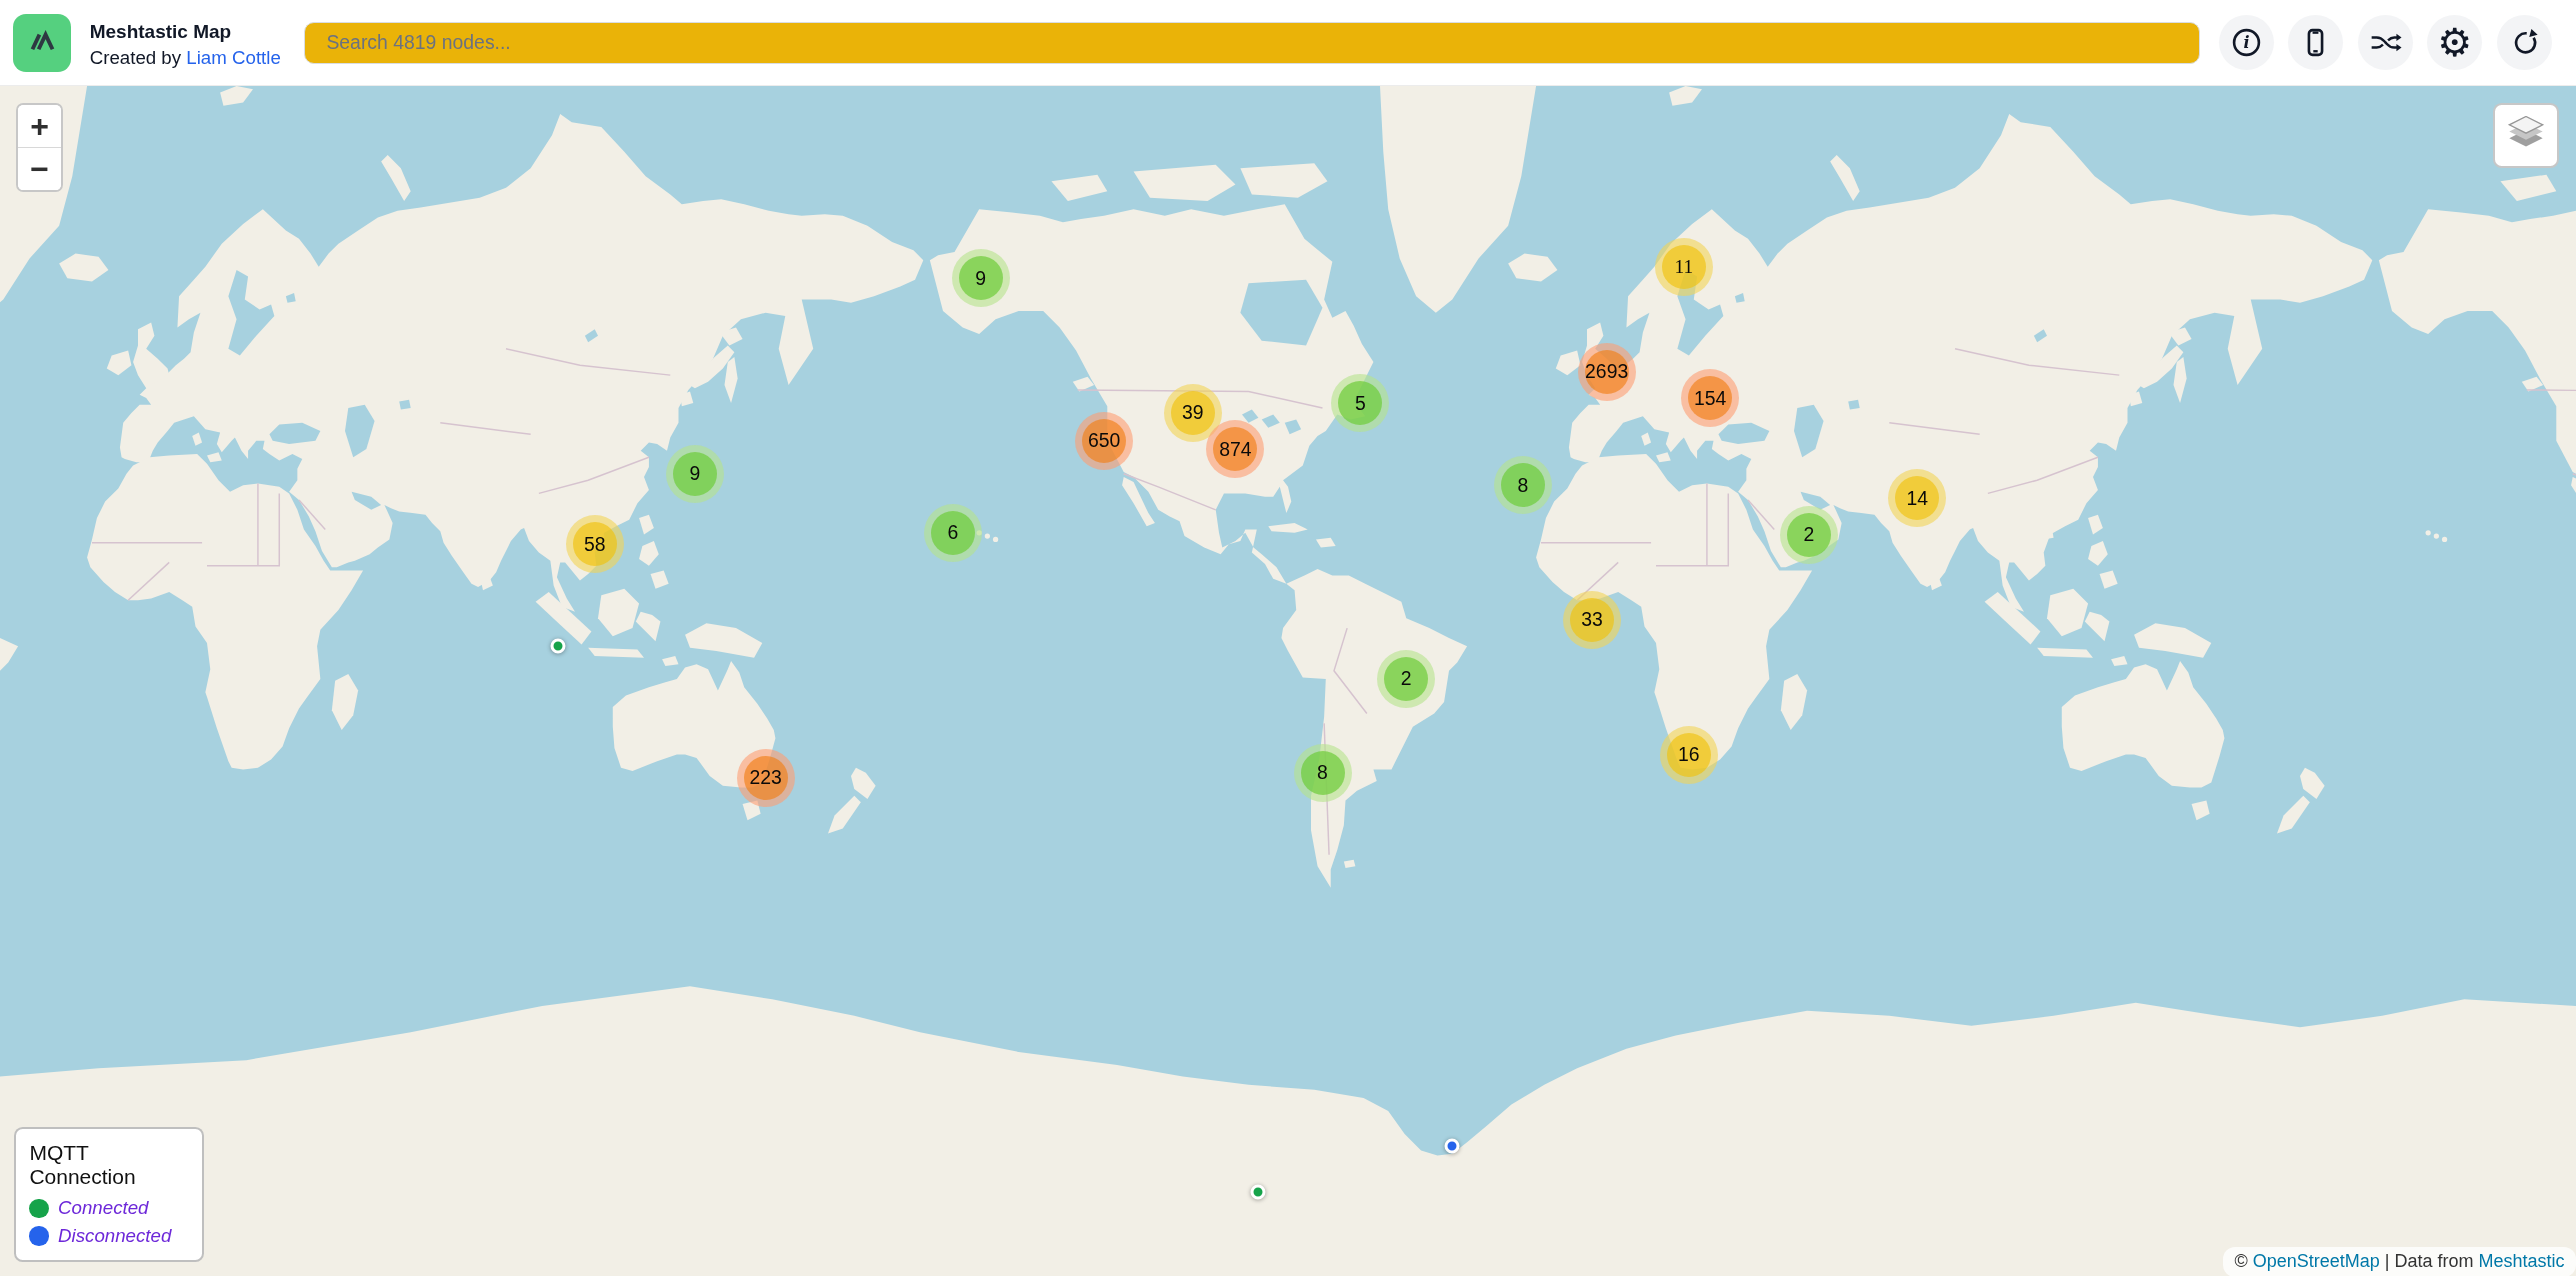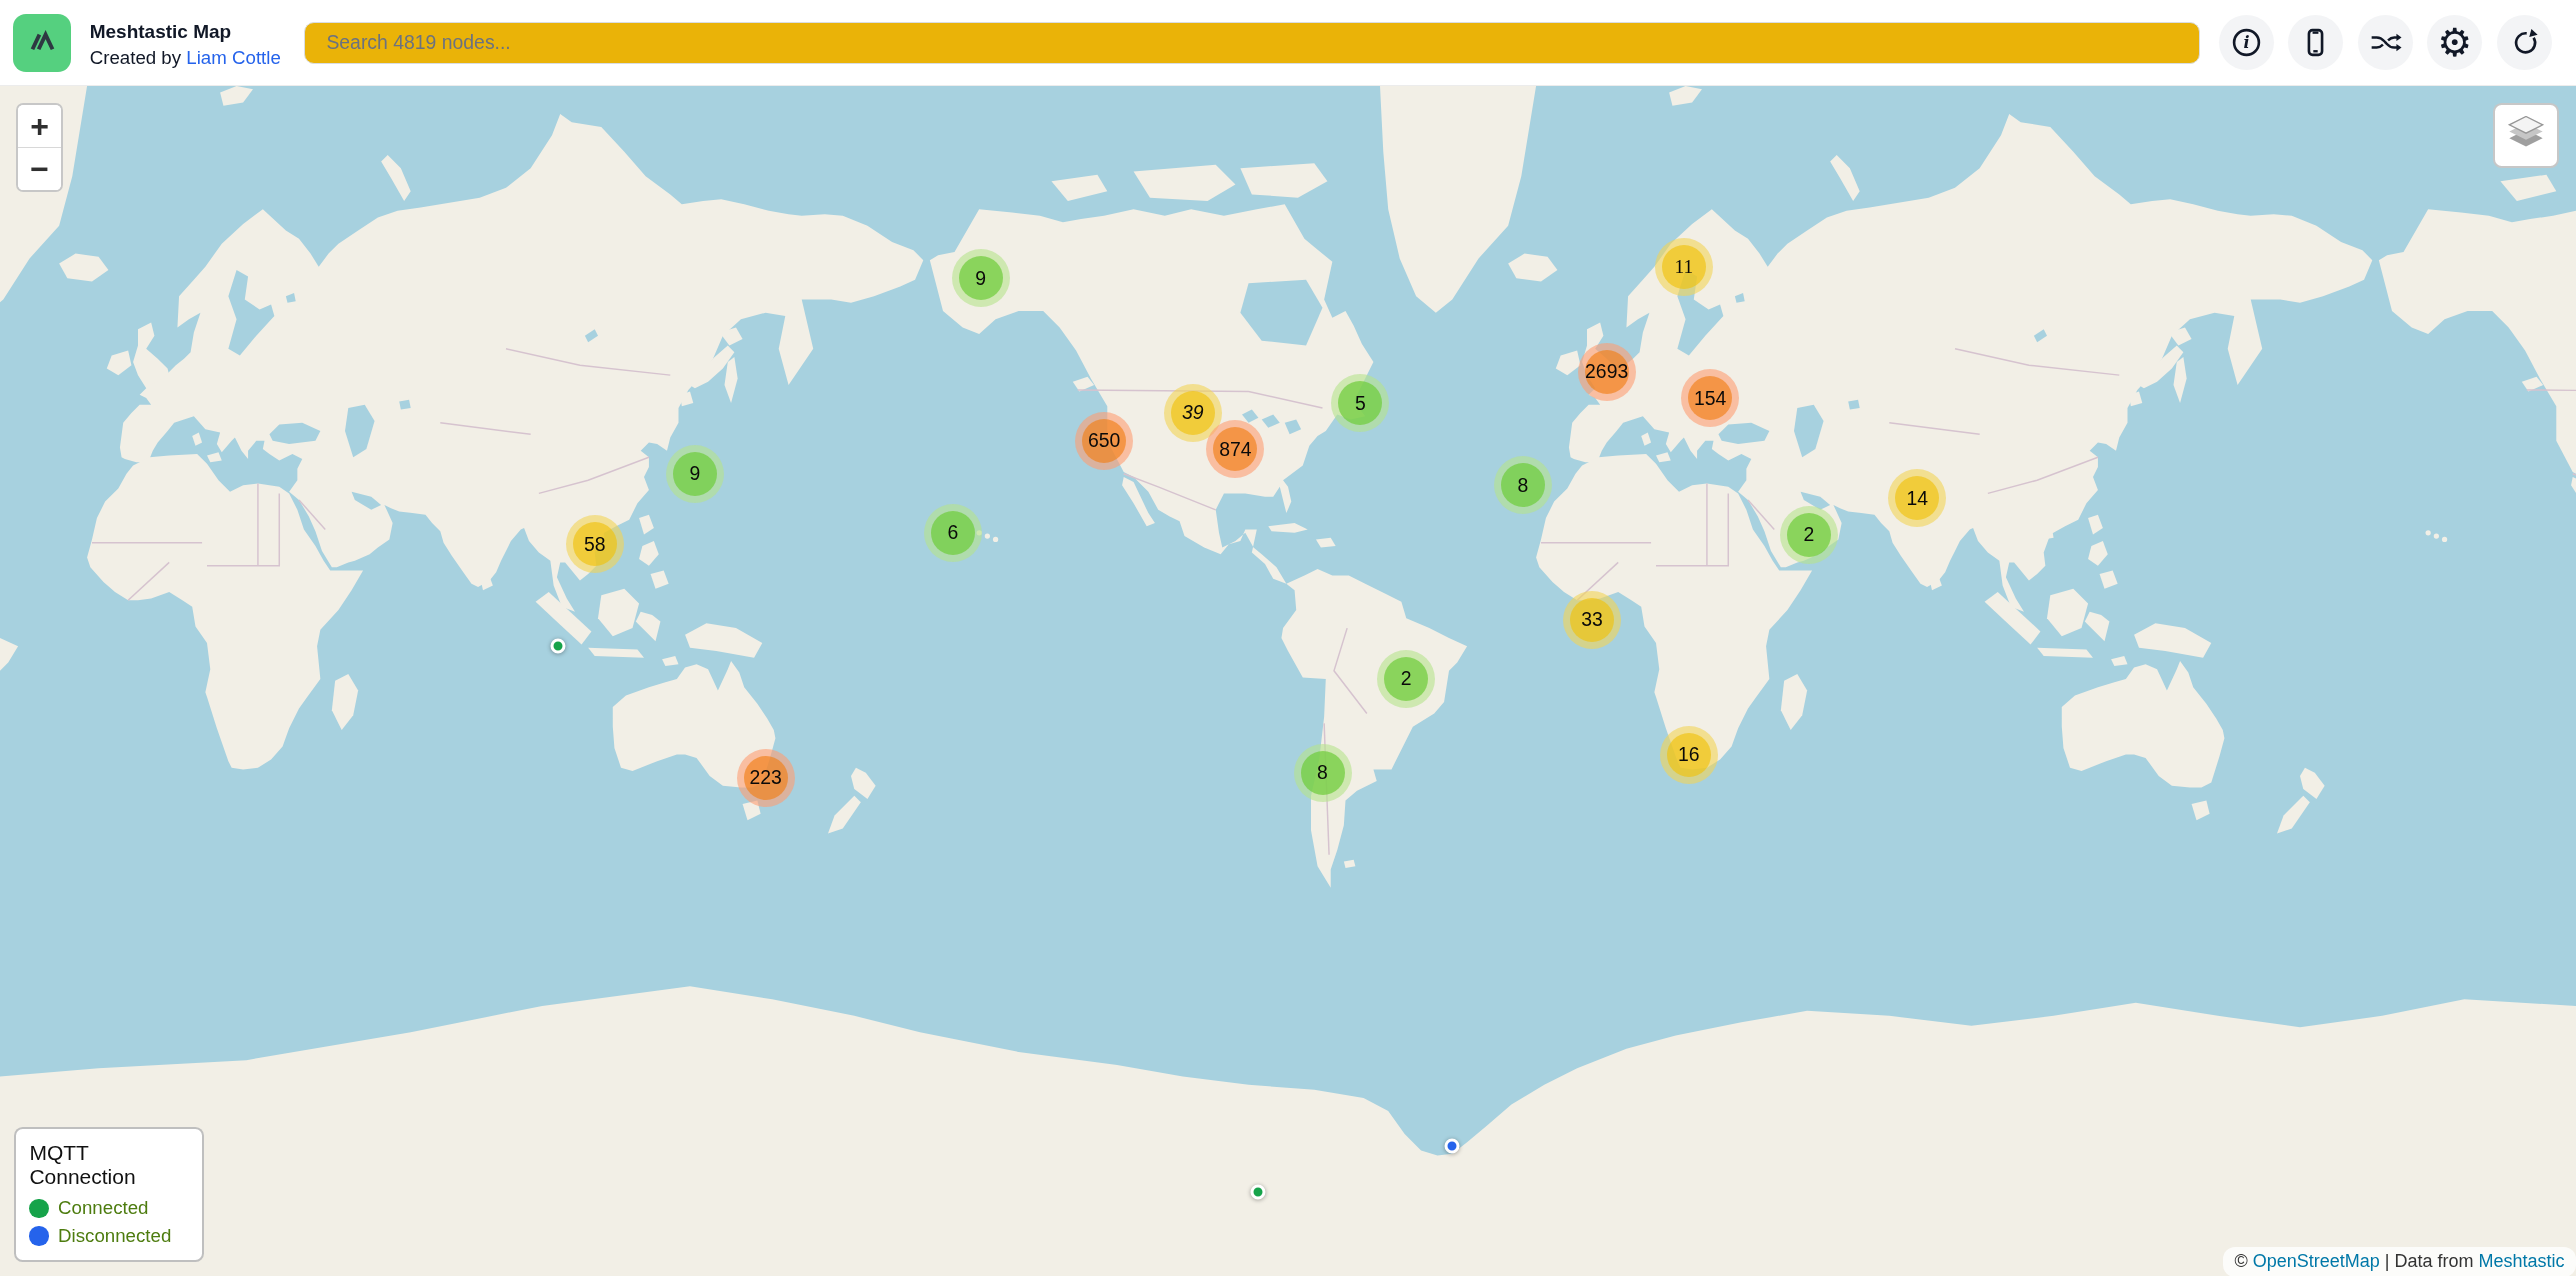--- a/index.html
+++ b/index.html
@@ -39,21 +39,21 @@
   
   .zoom-ctl{position:absolute;left:16px;top:17px;width:47px;background:#fff;border:2.9px solid rgba(0,0,0,0.22);border-radius:7.2px;overflow:hidden;}
   .zoom-btn{width:100%;height:42px;background:#fff;border:none;font-size:32px;font-weight:700;color:#2f2f2f;display:flex;align-items:center;justify-content:center;cursor:pointer;line-height:1;}
   .zoom-divider{height:1.4px;background:#d8d8d8;}
   .layers-ctl{position:absolute;right:17px;top:16.5px;width:66px;height:65px;background:#fff;border:2.9px solid rgba(0,0,0,0.22);border-radius:8.6px;display:flex;align-items:center;justify-content:center;cursor:pointer;}
 
   .legend{position:absolute;left:14.4px;bottom:15px;width:190px;background:#fff;border:2.9px solid rgba(0,0,0,0.25);border-radius:8.6px;padding:11.5px 13px 13px 13px;}
   .legend-title{font-size:21px;font-weight:400;color:#111;margin-bottom:8.6px;}
   .legend-row{display:flex;align-items:center;gap:9.3px;margin-top:5.8px;}
   .legend-dot{width:19.4px;height:19.4px;border-radius:50%;flex:0 0 auto;}
-  .legend-label{font-size:18.7px;color:#4d7c0f;}
+  .legend-label{font-size:18.7px;color:#6d28d9;font-style:italic;}
 
   .attribution{position:absolute;right:0;bottom:0;background:rgba(255,255,255,0.78);padding:3.6px 11.5px 5px 11.5px;font-size:18px;color:#333;white-space:nowrap;border-radius:12px;}
   .attribution a{color:#0078a8;text-decoration:none;}
 </style>
 </head>
 <body>
 
 <header>
   <div class="logo">
     <span>
@@ -210,21 +210,21 @@
       </div>
       <div class="cluster" style="left: 65.37%; top: 15.17%; background: rgba(241, 211, 87, 0.6);">
         <div class="cluster-inner" style="background: rgba(240, 194, 12, 0.65); font-family: Liberation Serif, serif;">11</div>
       </div>
       <div class="cluster" style="left: 62.37%; top: 24%; background: rgba(253, 156, 115, 0.6); align-items: center;">
         <div class="cluster-inner" style="background: rgba(241, 128, 23, 0.65);">2693</div>
       </div>
       <div class="cluster" style="left: 66.39%; top: 26.21%; background: rgba(253, 156, 115, 0.6);">
         <div class="cluster-inner" style="background: rgba(241, 128, 23, 0.65);">154</div>
       </div>
-      <div class="cluster" style="left: 46.3%; top: 27.45%; background: rgba(241, 211, 87, 0.6); font-style: italic;">
+      <div class="cluster" style="left: 46.3%; top: 27.45%; background: rgba(241, 211, 87, 0.6);">
         <div class="cluster-inner" style="background: rgba(240, 194, 12, 0.65);">39</div>
       </div>
       <div class="cluster" style="left: 42.86%; top: 29.79%; background: rgba(253, 156, 115, 0.6);">
         <div class="cluster-inner" style="background: rgba(241, 128, 23, 0.65);">650</div>
       </div>
       <div class="cluster" style="left: 47.96%; top: 30.48%; background: rgba(253, 156, 115, 0.6);">
         <div class="cluster-inner" style="background: rgba(241, 128, 23, 0.65);">874</div>
       </div>
       <div class="cluster" style="left: 52.81%; top: 26.62%; background: rgba(181, 226, 140, 0.6);">
         <div class="cluster-inner" style="background: rgba(110, 204, 57, 0.7);">5</div>

